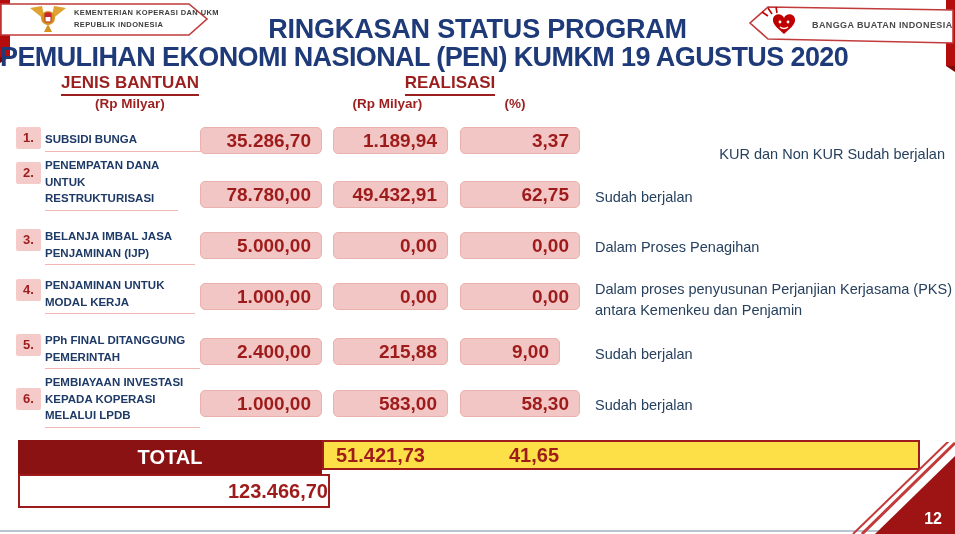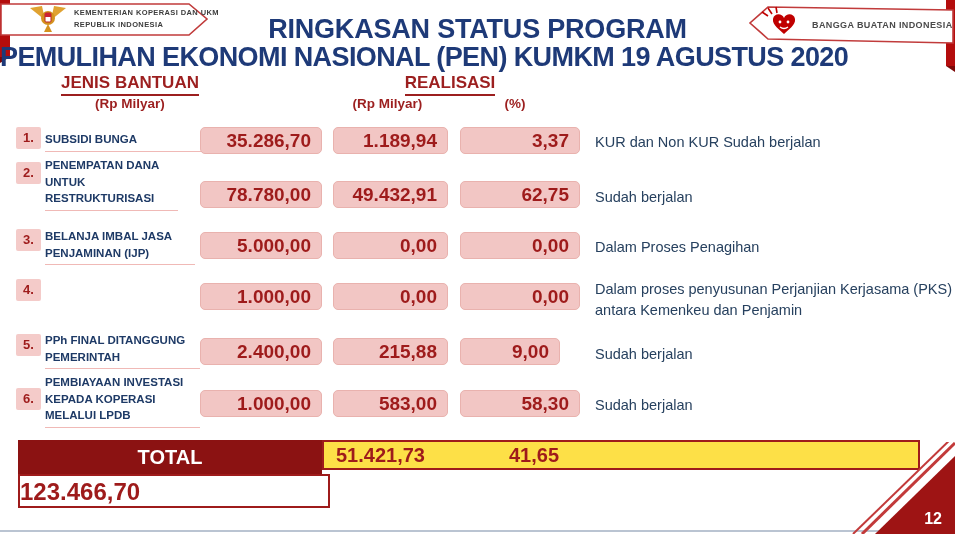--- a/index.html
+++ b/index.html
@@ -33,21 +33,21 @@
   .badge{width:25px;height:22px;background:#f4cbc9;color:#9e1b1b;font-size:13px;font-weight:bold;text-align:center;line-height:22px;border-radius:2px;}
   .rowlabel{color:#1e3a66;font-size:11.5px;font-weight:bold;line-height:1.45;border-bottom:1px solid #f0b9b6;padding-bottom:3px;}
   .valbox{background:#f2c6c4;border:1px solid #e9b2ae;border-radius:5px;color:#9e1b1b;font-weight:bold;font-size:19px;text-align:right;padding-right:10px;box-sizing:border-box;line-height:25px;height:27px;}
   .status{color:#27415f;font-size:14.5px;line-height:1.45;}
 
   
   .total-dark{left:18px;top:440px;width:304px;height:34px;background:#8b1212;color:#ffffff;font-size:20px;font-weight:bold;text-align:center;line-height:34px;}
   .total-wide{left:322px;top:440px;width:598px;height:30px;background:#fde047;border:2px solid #9e1b1b;box-sizing:border-box;}
   .total-wide .v1{position:absolute;left:12px;top:0;font-size:20px;font-weight:bold;color:#9e1b1b;line-height:27px;}
   .total-wide .v2{position:absolute;left:185px;top:0;font-size:20px;font-weight:bold;color:#9e1b1b;line-height:27px;}
-  .total-anggaran{left:18px;top:474px;width:312px;height:34px;background:#ffffff;border:2px solid #9e1b1b;box-sizing:border-box;color:#9e1b1b;font-size:24px;font-weight:bold;text-align:left;line-height:31px;}
+  .total-anggaran{left:18px;top:474px;width:312px;height:34px;background:#ffffff;border:2px solid #9e1b1b;box-sizing:border-box;color:#9e1b1b;font-size:20px;font-weight:bold;text-align:right;line-height:31px;}
 
   
   .bottom-line{left:0;bottom:2px;width:955px;height:2px;background:#bac4d2;}
   .corner-svg{right:0;bottom:0;width:110px;height:92px;}
   .page-num{right:13px;bottom:6px;color:#ffffff;font-size:16px;font-weight:bold;}
 </style>
 </head>
 <body>
 
 <div class="slide">
@@ -92,37 +92,38 @@
   <div class="abs colsub" style="left:45px;top:96px;width:170px;">(Rp Milyar)</div>
   <div class="abs colhead" style="left:385px;top:73px;width:130px;"><span>REALISASI</span></div>
   <div class="abs colsub" style="left:320px;top:96px;width:135px;">(Rp Milyar)</div>
   <div class="abs colsub" style="left:487px;top:96px;width:56px;">(%)</div>
 
   <div class="abs badge" style="left:16px;top:127px;">1.</div>
   <div class="abs rowlabel" style="left:45px;top:131px;width:157px;">SUBSIDI BUNGA</div>
   <div class="abs valbox" style="left:200px;top:127px;width:122px;">35.286,70</div>
   <div class="abs valbox" style="left:333px;top:127px;width:115px;">1.189,94</div>
   <div class="abs valbox" style="left:460px;top:127px;width:120px;">3,37</div>
-  <div class="abs status" style="left:595px;top:132px;width:350px;">KUR dan Non KUR Sudah berjalan</div>
+  <div class="abs status" style="left:595px;top:144px;width:350px;text-align:right;">KUR dan Non KUR Sudah berjalan</div>
 
   <div class="abs badge" style="left:16px;top:162px;">2.</div>
   <div class="abs rowlabel" style="left:45px;top:157px;width:133px;">PENEMPATAN DANA UNTUK RESTRUKTURISASI</div>
   <div class="abs valbox" style="left:200px;top:181px;width:122px;">78.780,00</div>
   <div class="abs valbox" style="left:333px;top:181px;width:115px;">49.432,91</div>
   <div class="abs valbox" style="left:460px;top:181px;width:120px;">62,75</div>
   <div class="abs status" style="left:595px;top:187px;width:350px;">Sudah berjalan</div>
 
   <div class="abs badge" style="left:16px;top:229px;">3.</div>
   <div class="abs rowlabel" style="left:45px;top:228px;width:150px;">BELANJA IMBAL JASA PENJAMINAN (IJP)</div>
   <div class="abs valbox" style="left:200px;top:232px;width:122px;">5.000,00</div>
   <div class="abs valbox" style="left:333px;top:232px;width:115px;">0,00</div>
   <div class="abs valbox" style="left:460px;top:232px;width:120px;">0,00</div>
   <div class="abs status" style="left:595px;top:237px;width:350px;">Dalam Proses Penagihan</div>
 
   <div class="abs badge" style="left:16px;top:279px;">4.</div>
+  <div class="abs rowlabel" style="left:45px;top:277px;width:150px;">PENJAMINAN UNTUK MODAL KERJA</div>
   <div class="abs valbox" style="left:200px;top:283px;width:122px;">1.000,00</div>
   <div class="abs valbox" style="left:333px;top:283px;width:115px;">0,00</div>
   <div class="abs valbox" style="left:460px;top:283px;width:120px;">0,00</div>
   <div class="abs status" style="left:595px;top:279px;width:360px;">Dalam proses penyusunan Perjanjian Kerjasama (PKS) antara Kemenkeu dan Penjamin</div>
 
   <div class="abs badge" style="left:16px;top:334px;">5.</div>
   <div class="abs rowlabel" style="left:45px;top:332px;width:155px;">PPh FINAL DITANGGUNG PEMERINTAH</div>
   <div class="abs valbox" style="left:200px;top:338px;width:122px;">2.400,00</div>
   <div class="abs valbox" style="left:333px;top:338px;width:115px;">215,88</div>
   <div class="abs valbox" style="left:460px;top:338px;width:100px;">9,00</div>

